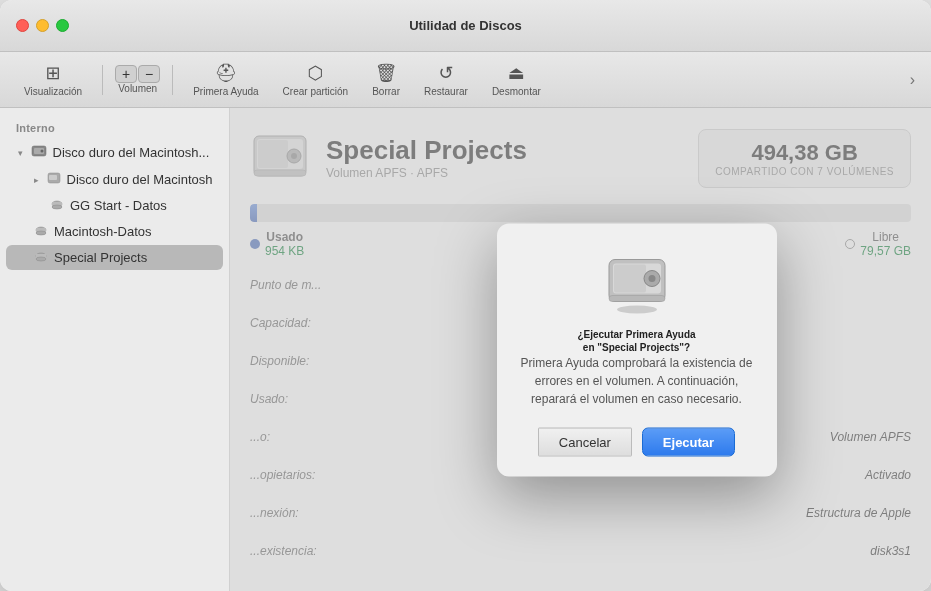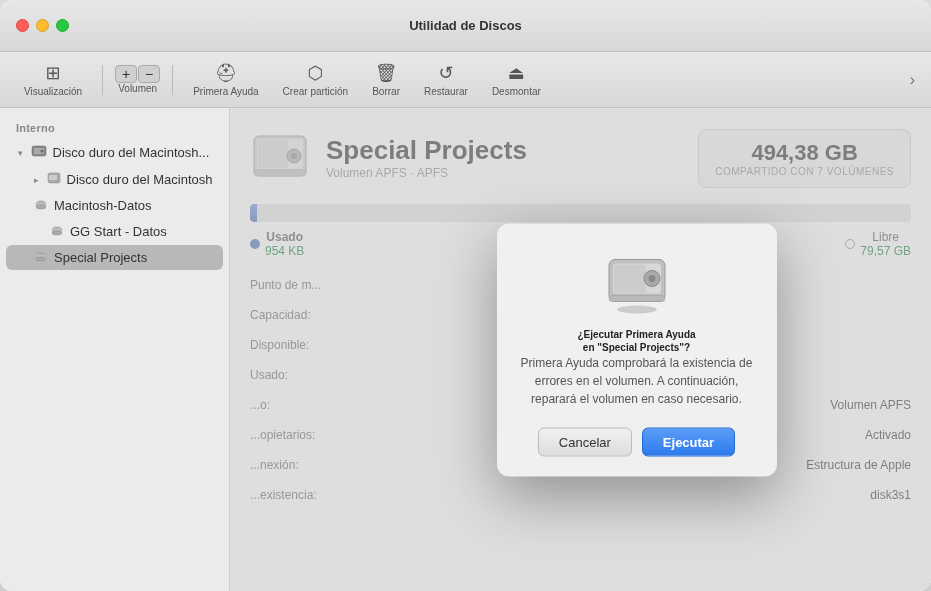--- a/index.html
+++ b/index.html
@@ -321,22 +321,23 @@
     .progress-value {
       font-size: 12px;
       color: #15803d;
       display: block;
     }
 
     
     .details-table {
       display: grid;
       grid-template-columns: 160px 1fr;
-      gap: 8px;
+      gap: 16px;
       font-size: 12px;
+      font-style: italic;
     }
 
     .details-label {
       padding: 4px 8px 4px 0;
       color: #666;
       font-weight: 500;
     }
 
     .details-value {
       padding: 4px 0;
@@ -393,21 +394,21 @@
     .modal-buttons {
       display: flex;
       gap: 10px;
       justify-content: center;
       width: 100%;
     }
 
     .btn-cancel {
       background: linear-gradient(180deg, #f0f0f0 0%, #ddd 100%);
       border: 1px solid #bbb;
-      border-radius: 6px;
+      border-radius: 1px;
       padding: 6px 20px;
       font-size: 13px;
       color: #333;
       cursor: pointer;
       font-family: inherit;
     }
 
     .btn-execute {
       background: linear-gradient(180deg, #5b9cf6 0%, #2d7aed 100%);
       border: 1px solid #1a6bd4;
@@ -505,40 +506,40 @@
         <span class="sidebar-chevron">▸</span>
         <span class="sidebar-item-icon">
           <svg width="14" height="14" viewBox="0 0 14 14">
             <rect x="1" y="2" width="12" height="10" rx="2" fill="#aaa" stroke="#888" stroke-width="0.5"></rect>
             <rect x="2" y="4" width="8" height="5" rx="1" fill="#ccc"></rect>
           </svg>
         </span>
         <span class="sidebar-item-text">Disco duro del Macintosh</span>
       </div>
 
+      <div class="sidebar-item sidebar-indent-2">
+        <span class="sidebar-item-icon">
+          <svg width="14" height="14" viewBox="0 0 14 14">
+            <ellipse cx="7" cy="7" rx="5" ry="3" fill="#aaa" stroke="#888" stroke-width="0.5"></ellipse>
+            <rect x="2" y="5" width="10" height="5" fill="#bbb"></rect>
+            <ellipse cx="7" cy="10" rx="5" ry="2" fill="#aaa" stroke="#888" stroke-width="0.5"></ellipse>
+          </svg>
+        </span>
+        <span class="sidebar-item-text">GG Start - Datos</span>
+      </div>
+
       <div class="sidebar-item sidebar-indent-1">
         <span class="sidebar-item-icon">
           <svg width="14" height="14" viewBox="0 0 14 14">
             <ellipse cx="7" cy="7" rx="5" ry="3" fill="#aaa" stroke="#888" stroke-width="0.5"></ellipse>
             <rect x="2" y="5" width="10" height="5" fill="#bbb"></rect>
             <ellipse cx="7" cy="10" rx="5" ry="2" fill="#aaa" stroke="#888" stroke-width="0.5"></ellipse>
           </svg>
         </span>
         <span class="sidebar-item-text">Macintosh-Datos</span>
-      </div>
-
-      <div class="sidebar-item sidebar-indent-2">
-        <span class="sidebar-item-icon">
-          <svg width="14" height="14" viewBox="0 0 14 14">
-            <ellipse cx="7" cy="7" rx="5" ry="3" fill="#aaa" stroke="#888" stroke-width="0.5"></ellipse>
-            <rect x="2" y="5" width="10" height="5" fill="#bbb"></rect>
-            <ellipse cx="7" cy="10" rx="5" ry="2" fill="#aaa" stroke="#888" stroke-width="0.5"></ellipse>
-          </svg>
-        </span>
-        <span class="sidebar-item-text">GG Start - Datos</span>
       </div>
 
       <div class="sidebar-item sidebar-indent-1 selected">
         <span class="sidebar-item-icon">
           <svg width="14" height="14" viewBox="0 0 14 14">
             <ellipse cx="7" cy="7" rx="5" ry="3" fill="#aaa" stroke="#888" stroke-width="0.5"></ellipse>
             <rect x="2" y="5" width="10" height="5" fill="#bbb"></rect>
             <ellipse cx="7" cy="10" rx="5" ry="2" fill="#aaa" stroke="#888" stroke-width="0.5"></ellipse>
           </svg>
         </span>

